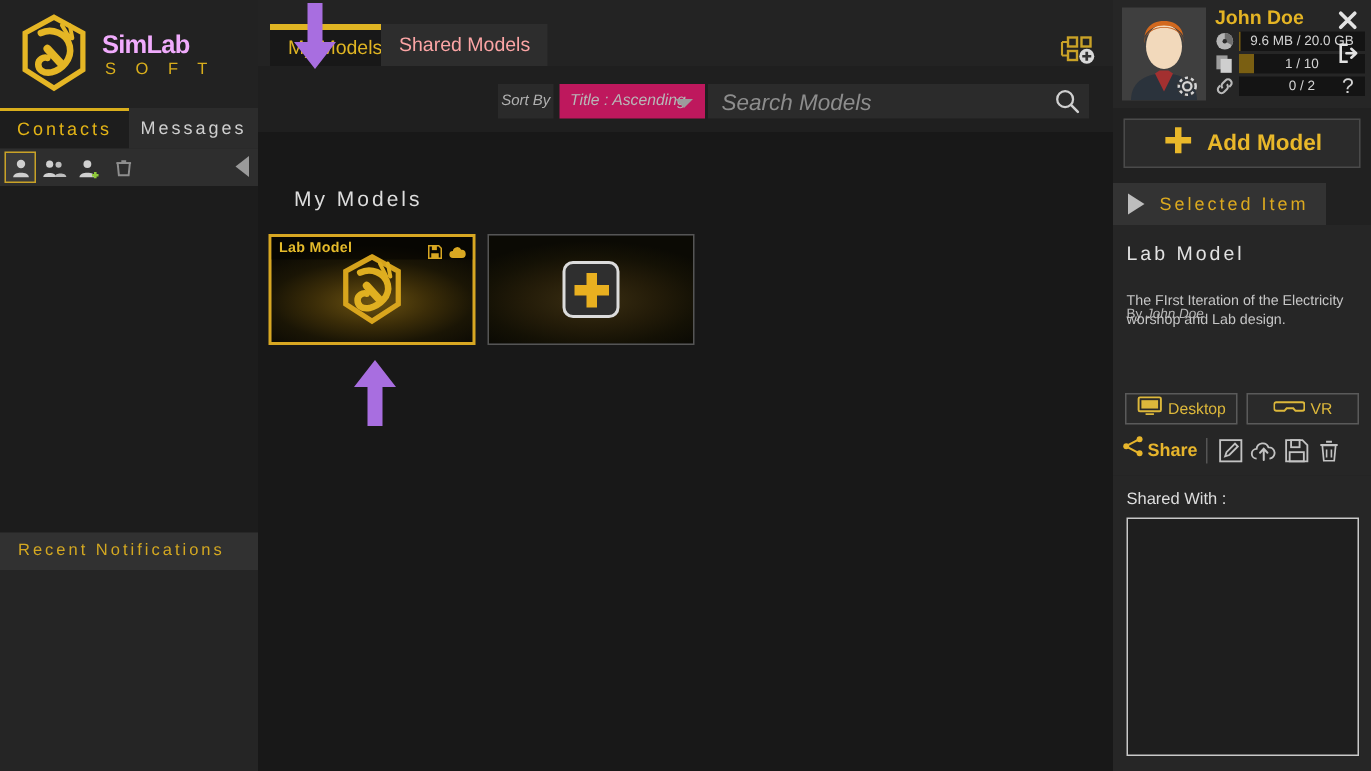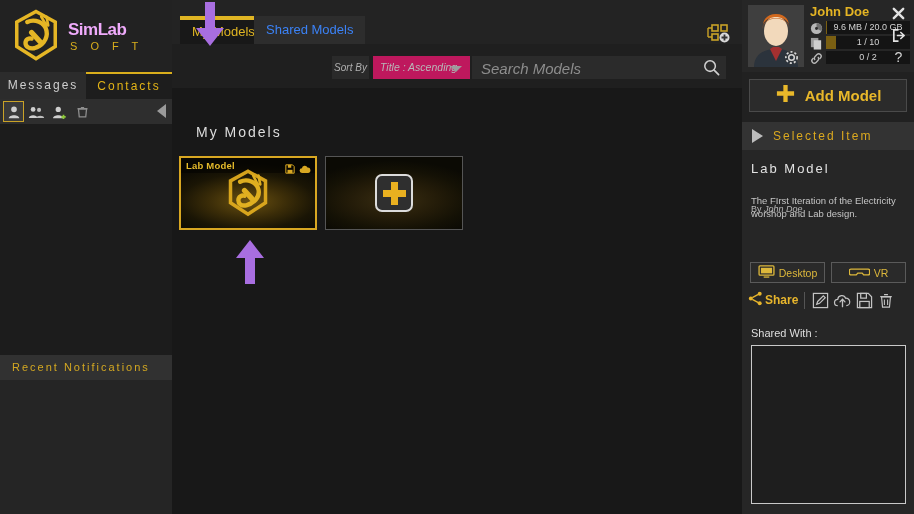--- a/index.html
+++ b/index.html
@@ -152,21 +152,21 @@
   }
   .tab {
     position: absolute;
     top: 16px;
     height: 28px;
     font-size: 13px;
     line-height: 28px;
     padding: 0 12px;
     box-sizing: border-box;
     cursor: pointer;
-    color: #3b82f6;
+    color: #fca5a5;
     background: #2d2d2d;
   }
   .tab.active {
     color: #e0b523;
     background: #181818;
     border-top: 4px solid #e0b523;
     line-height: 24px;
   }
   #tab-my { left: 8px; }
   #tab-shared { left: 82px; }
@@ -416,21 +416,21 @@
   }
   .add-model-label {
     color: #e9b82a;
     font-size: 15px;
     font-weight: bold;
   }
 
   .selected-header {
     position: absolute;
     left: 0; top: 122px;
-    width: 172px; height: 28px;
+    width: 142px; height: 28px;
     background: #333333;
     display: flex;
     align-items: center;
     cursor: pointer;
   }
   .sel-tri {
     margin-left: 10px;
     width: 0; height: 0;
     border-top: 7px solid transparent;
     border-bottom: 7px solid transparent;
@@ -555,22 +555,22 @@
           <path d="M27 28 L38 40" stroke="#e5b625" stroke-width="6" stroke-linecap="round"></path>
         </svg>
       </span>
       <span class="brand-text">
         <div class="brand-name">SimLab</div>
         <div class="brand-sub">S O F T</div>
       </span>
     </div>
 
     <div class="side-tabs">
+      <div class="side-tab active">Contacts</div>
       <div class="side-tab">Messages</div>
-      <div class="side-tab active">Contacts</div>
     </div>
 
     <div class="contacts-toolbar">
       <span class="ct-icon sel">
         <svg viewBox="0 0 16 16" width="14" height="14">
           <circle cx="8" cy="5" r="3.2" fill="#cfcfcf"></circle>
           <path d="M2 15 C2 10.5 14 10.5 14 15 Z" fill="#cfcfcf"></path>
         </svg>
       </span>
       <span class="ct-icon">

